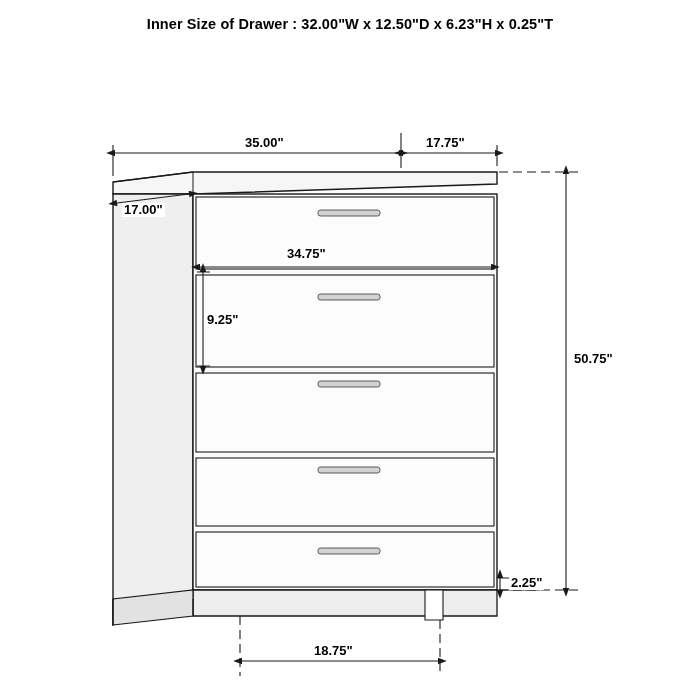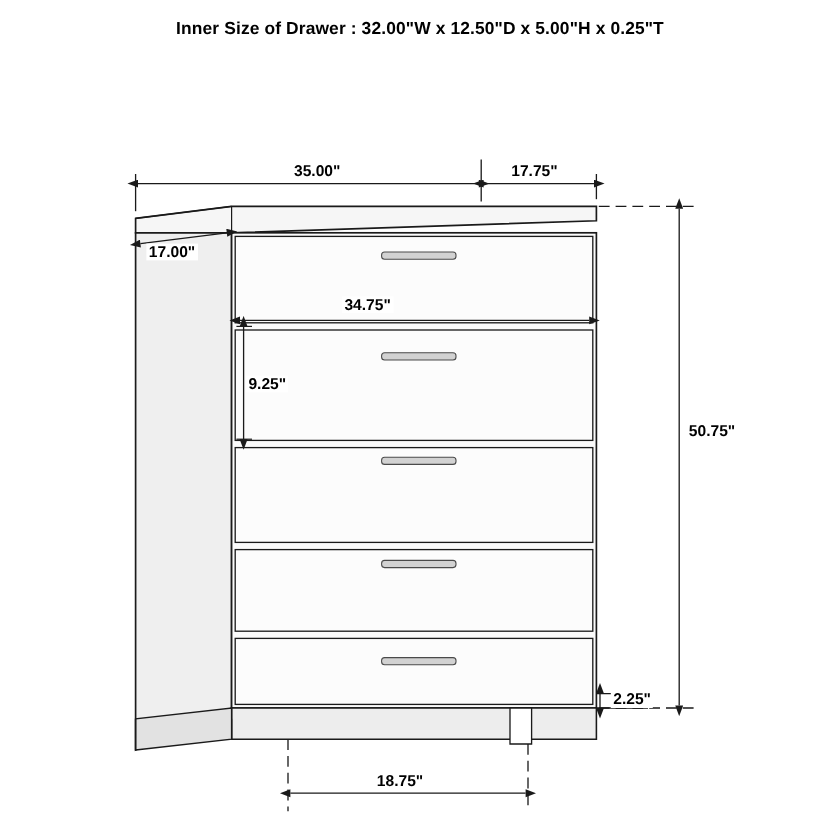--- a/index.html
+++ b/index.html
@@ -47,21 +47,21 @@
     background: #ffffff;
     padding: 0 2px;
     line-height: 14px;
   }
 </style>
 </head>
 <body>
 
 <div id="stage">
 
-  <div class="title">Inner Size of Drawer : 32.00"W x 12.50"D x 5.00"H x 0.25"T</div>
+  <div class="title">Inner Size of Drawer : 32.00"W x 12.50"D x 6.23"H x 0.25"T</div>
 
   <svg id="diagram" viewBox="0 0 700 700">
     <defs>
       <marker id="arrowStart" markerWidth="9" markerHeight="9" refX="8" refY="3" orient="auto" markerUnits="strokeWidth">
         <path d="M8,0 L8,6 L0,3 z" fill="#1a1a1a"></path>
       </marker>
       <marker id="arrowEnd" markerWidth="9" markerHeight="9" refX="1" refY="3" orient="auto" markerUnits="strokeWidth">
         <path d="M1,0 L1,6 L9,3 z" fill="#1a1a1a"></path>
       </marker>
     </defs>

